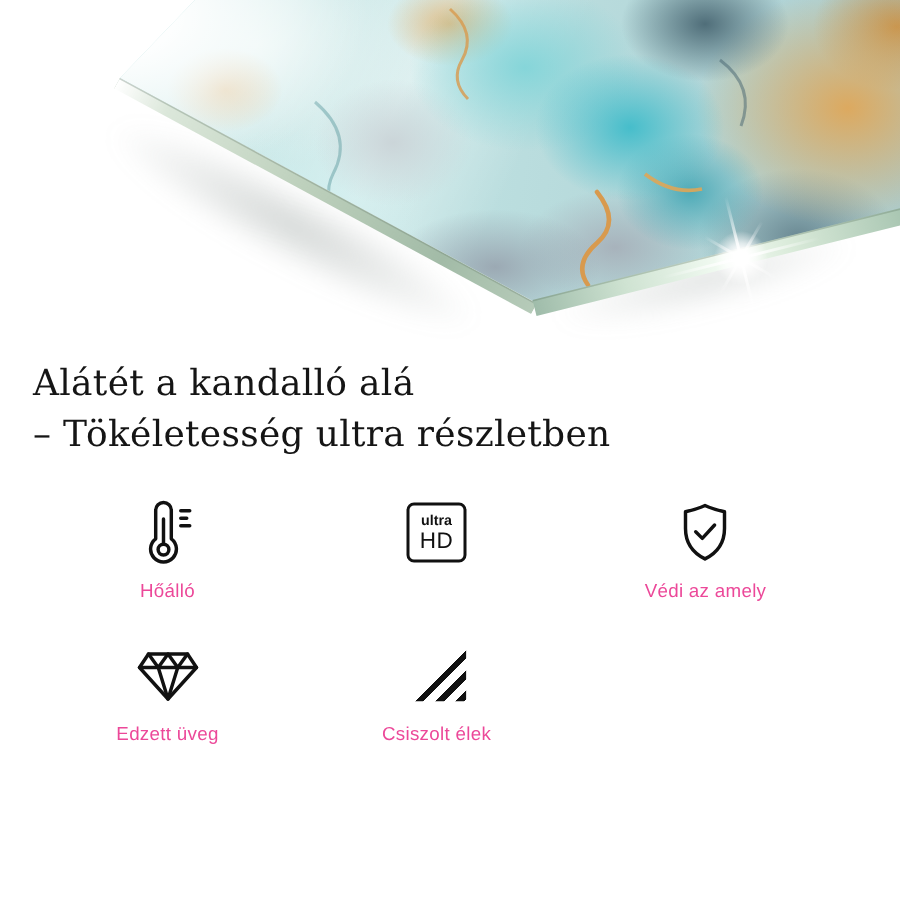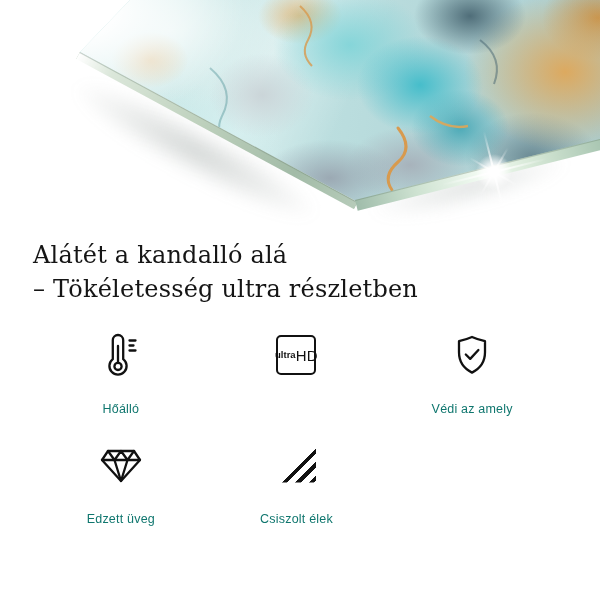--- a/index.html
+++ b/index.html
@@ -57,37 +57,37 @@
   .ray { position:absolute; left:50%; top:50%; height:2px; margin-top:-1px;
     background:linear-gradient(90deg, rgba(255,255,255,0), rgba(255,255,255,.95) 45%, #fff 50%, rgba(255,255,255,.95) 55%, rgba(255,255,255,0)); }
   .r1 { width:108px; margin-left:-54px; transform:rotate(-14deg); }
   .r2 { width:84px;  margin-left:-42px; transform:rotate(76deg); }
   .r3 { width:56px;  margin-left:-28px; transform:rotate(30deg); opacity:.8; }
   .r4 { width:56px;  margin-left:-28px; transform:rotate(-60deg); opacity:.8; }
   .glow { position:absolute; left:50%; top:50%; width:36px; height:36px; margin:-18px 0 0 -18px;
     background:radial-gradient(circle, #fff 0 5px, rgba(255,255,255,.7) 10px, rgba(255,255,255,0) 18px); }
 
   
-  .content { padding:6px 40px 0 33px; }
+  .content { padding:6px 40px 0 22px; }
   h1 { font-family:"DejaVu Serif", serif; font-weight:400; color:#151515;
        font-size:24px; line-height:34px; letter-spacing:.2px; }
   h1 span { display:block; }
   .desc { margin-top:16px; width:524px; font-size:13px; line-height:24px;
           color:#3c3c3c; letter-spacing:.1px; }
 
   
   .features { margin-top:26px; display:grid; grid-template-columns:1fr 1fr 1fr;
               row-gap:26px; text-align:center; }
   .feature { display:flex; flex-direction:column; align-items:center; }
   .icon-box { height:46px; display:flex; align-items:center; justify-content:center; }
-  .flabel { margin-top:24px; font-size:12.5px; color:#0f766e; letter-spacing:.2px; }
+  .flabel { margin-top:9px; font-size:12.5px; color:#ec4899; letter-spacing:.2px; }
   .ic { stroke:#111; stroke-width:2.3; fill:none; stroke-linecap:round; stroke-linejoin:round; }
 
   .uhd { width:40px; height:40px; border:2.5px solid #111; border-radius:5px;
-         display:flex; flex-direction:row; align-items:center; justify-content:center;
+         display:flex; flex-direction:column; align-items:center; justify-content:center;
          color:#111; background:#fff; }
   .uhd-top { font-size:9.5px; font-weight:700; line-height:10px; }
   .uhd-bottom { font-size:15px; font-weight:400; line-height:15px; letter-spacing:.3px; }
 
   .stripes { width:40px; height:35px;
     clip-path:polygon(0% 100%, 100% 0%, 100% 100%);
     background:repeating-linear-gradient(135deg, #111 0px, #111 4px, rgba(0,0,0,0) 4px, rgba(0,0,0,0) 9.5px); }
 </style>
 </head>
 <body>

